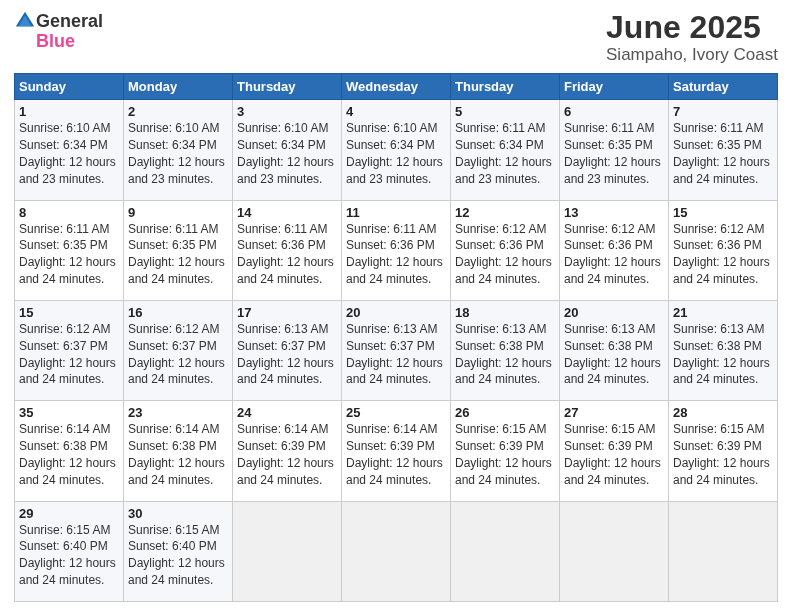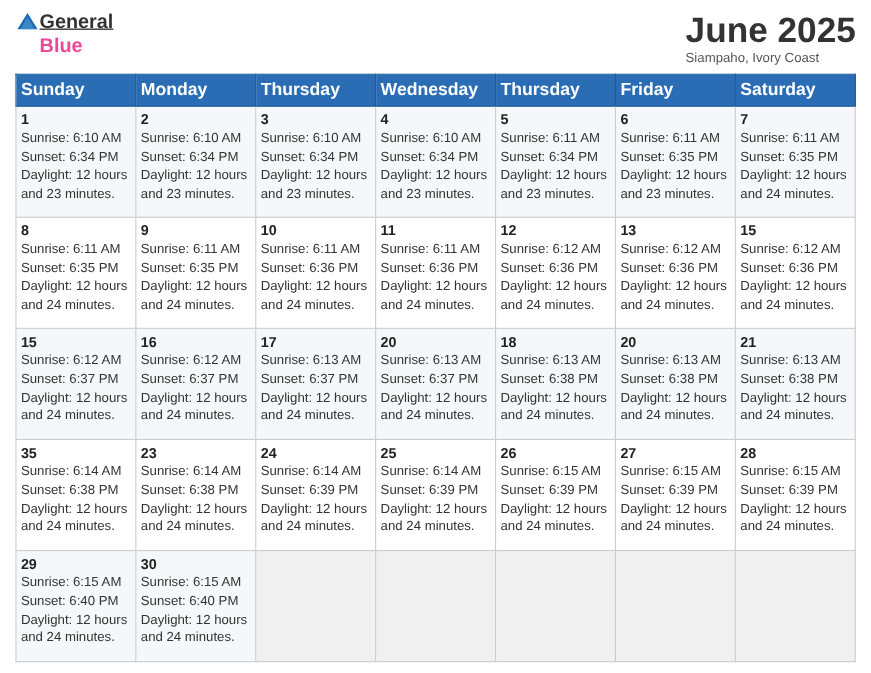--- a/index.html
+++ b/index.html
@@ -39,45 +39,45 @@
     .logo-icon {
       width: 22px;
       height: 22px;
     }
     .logo-wrapper {
       display: flex;
       flex-direction: column;
     }
     .logo-row {
       display: flex;
-      text-decoration: underline;
+      align-items: center;
     }
     .title-block {
     }
     .title-month {
       font-size: 32px;
       font-weight: bold;
       color: #333;
       line-height: 1.1;
     }
     .title-location {
-      font-size: 12px;
+      font-size: 17px;
       color: #555;
     }
     .calendar {
       flex: 1;
       border: 1px solid #ccc;
       border-collapse: collapse;
       width: 100%;
       table-layout: fixed;
     }
     .calendar thead tr th {
       background: #2a6db5;
       color: #fff;
-      font-size: 16px;
+      font-size: 13px;
       font-weight: bold;
       padding: 5px 4px;
       text-align: left;
       border: 1px solid #1d5a9a;
     }
     .calendar tbody tr td {
       border: 1px solid #ccc;
       vertical-align: top;
       padding: 4px 4px 3px 4px;
       font-size: 9.5px;
@@ -210,21 +210,21 @@
       </td>
           <td>
         <span class="day-num">9</span>
         <div class="day-info">
           <span>Sunrise: 6:11 AM</span><br>
           <span>Sunset: 6:35 PM</span><br>
           <span>Daylight: 12 hours and 24 minutes.</span>
         </div>
       </td>
           <td>
-        <span class="day-num">10</span>
+        <span class="day-num">14</span>
         <div class="day-info">
           <span>Sunrise: 6:11 AM</span><br>
           <span>Sunset: 6:36 PM</span><br>
           <span>Daylight: 12 hours and 24 minutes.</span>
         </div>
       </td>
           <td>
         <span class="day-num">11</span>
         <div class="day-info">
           <span>Sunrise: 6:11 AM</span><br>

